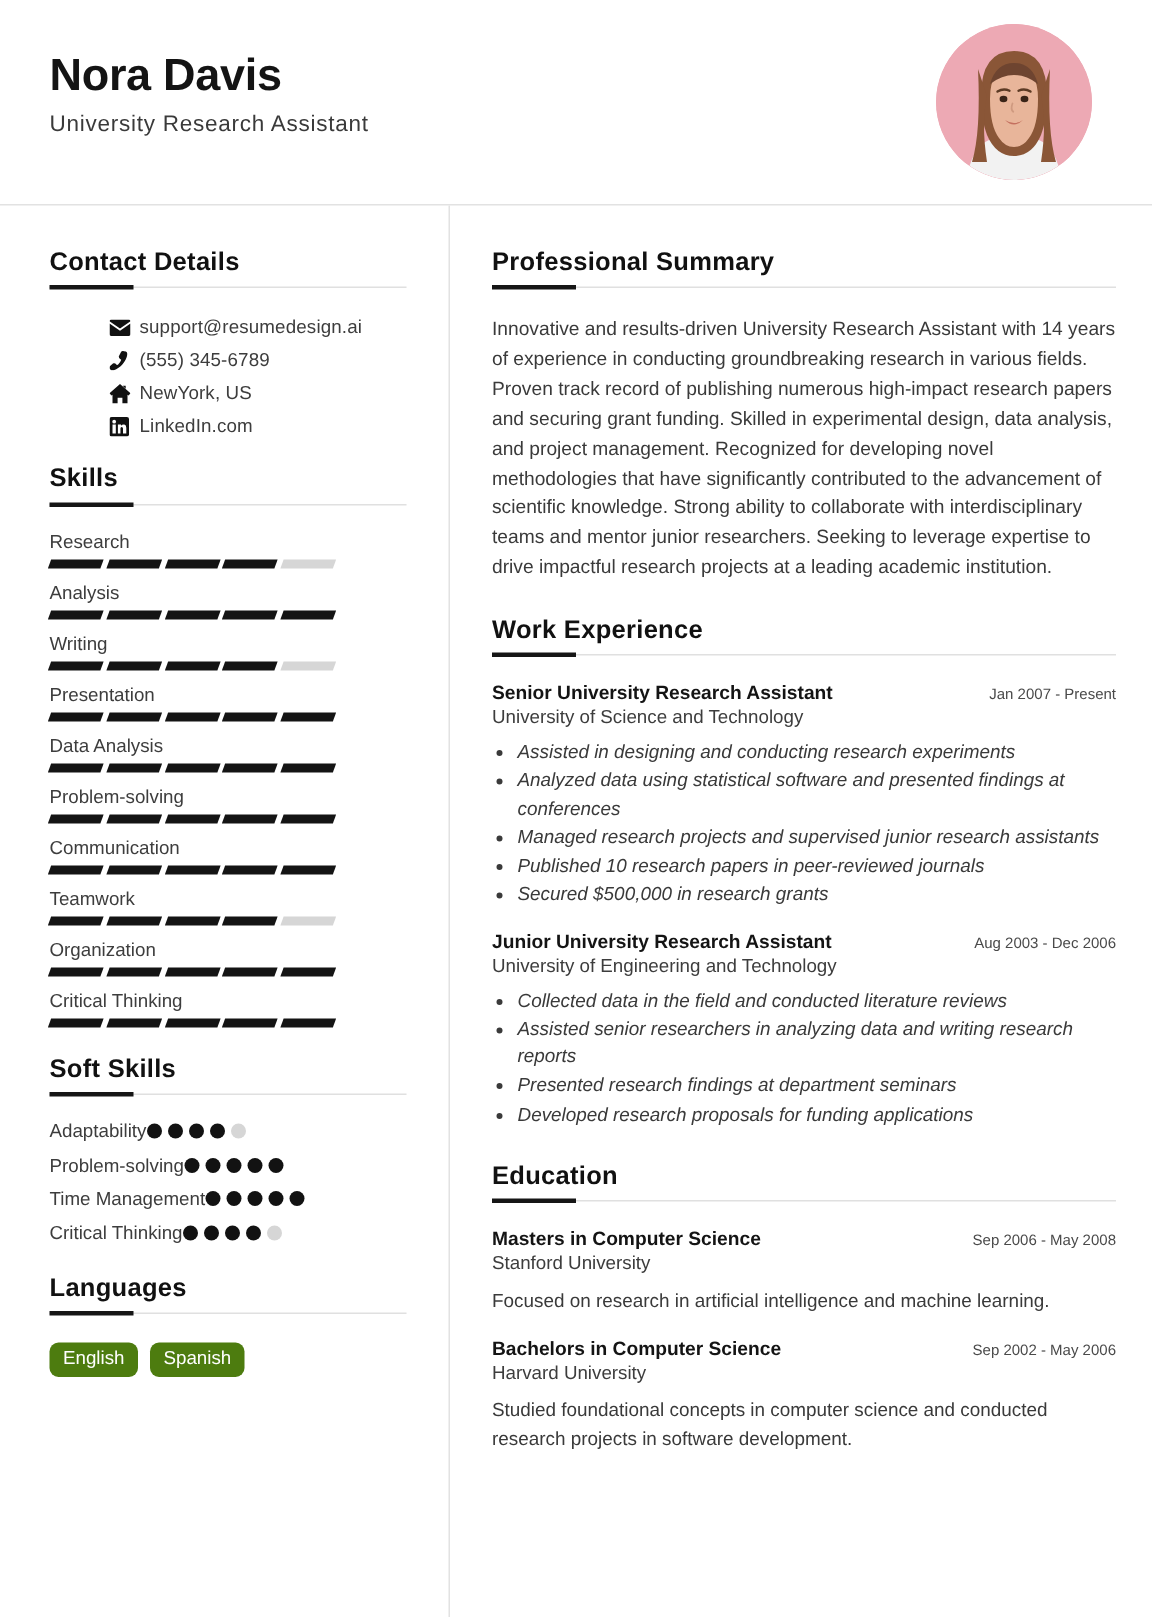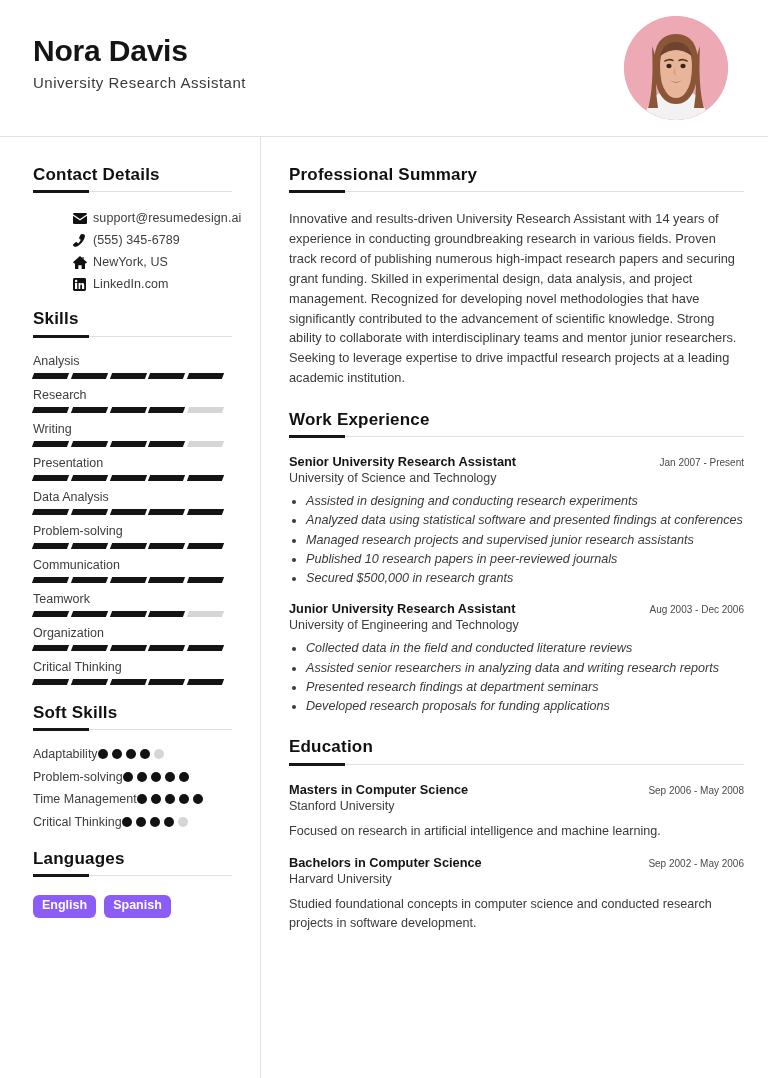--- a/index.html
+++ b/index.html
@@ -29,21 +29,21 @@
   }
   .avatar {
     position: absolute; right: 40px; top: 16px;
     width: 104px; height: 104px; border-radius: 50%;
     background: #eda9b4; overflow: hidden;
   }
   .avatar svg { display: block; width: 104px; height: 104px; }
 
   
   .body { display: flex; align-items: stretch; height: 941px; }
-  .col-left { width: 261px; padding: 28px 28px 0 33px; border-right: 1px solid #e2e2e2; }
+  .col-left { width: 300px; padding: 28px 28px 0 33px; border-right: 1px solid #e2e2e2; }
   .col-right { flex: 1; padding: 28px 24px 0 28px; }
 
   
   .sec { margin-bottom: 4px; }
   .sec-title {
     font-size: 17px; font-weight: bold; color: #111;
     letter-spacing: 0.2px; line-height: 1.2;
   }
   .sec-title.right { font-size: 17px; }
   .sec-rule { position: relative; height: 5px; margin-top: 5px; }
@@ -86,22 +86,22 @@
     margin-bottom: 7px;
   }
   .soft-name { font-size: 12.5px; color: #3d3d3d; max-width: 110px; line-height: 1.25; }
   .dots { display: flex; gap: 4px; padding-top: 2px; }
   .dot { width: 10px; height: 10px; border-radius: 50%; background: #121212; }
   .dot.off { background: #d6d6d6; }
 
   
   .lang-list { margin-top: 16px; display: flex; gap: 8px; flex-wrap: wrap; }
   .lang-pill {
-    background: #8b5cf6; color: #fff; font-size: 12.5px;
-    padding: 4px 9px 5px; border-radius: 6px; line-height: 1.1; font-weight: bold;
+    background: #4d7c0f; color: #fff; font-size: 12.5px;
+    padding: 4px 9px 5px; border-radius: 6px; line-height: 1.1;
   }
 
   
   .summary {
     margin-top: 14px;
     font-size: 12.8px; line-height: 1.55; color: #3a3a3a; text-align: left;
   }
   .entry { margin-top: 14px; }
   .entry-head { display: flex; justify-content: space-between; align-items: baseline; }
   .entry-title { font-size: 12.8px; font-weight: bold; color: #141414; }
@@ -201,37 +201,37 @@
           <span class="c-text">LinkedIn.com</span>
         </div>
       </div>
 
       <div class="sec space-md">
         <div class="sec-title">Skills</div>
         <div class="sec-rule"></div>
       </div>
       <div class="skills-list">
           <div class="skill-item">
+            <div class="skill-name">Research</div>
+            <div class="bar">
+              <span class="seg"></span>
+              <span class="seg"></span>
+              <span class="seg"></span>
+              <span class="seg"></span>
+              <span class="seg off"></span>
+            </div>
+          </div>
+          <div class="skill-item">
             <div class="skill-name">Analysis</div>
             <div class="bar">
               <span class="seg"></span>
               <span class="seg"></span>
               <span class="seg"></span>
               <span class="seg"></span>
               <span class="seg"></span>
-            </div>
-          </div>
-          <div class="skill-item">
-            <div class="skill-name">Research</div>
-            <div class="bar">
-              <span class="seg"></span>
-              <span class="seg"></span>
-              <span class="seg"></span>
-              <span class="seg"></span>
-              <span class="seg off"></span>
             </div>
           </div>
           <div class="skill-item">
             <div class="skill-name">Writing</div>
             <div class="bar">
               <span class="seg"></span>
               <span class="seg"></span>
               <span class="seg"></span>
               <span class="seg"></span>
               <span class="seg off"></span>

